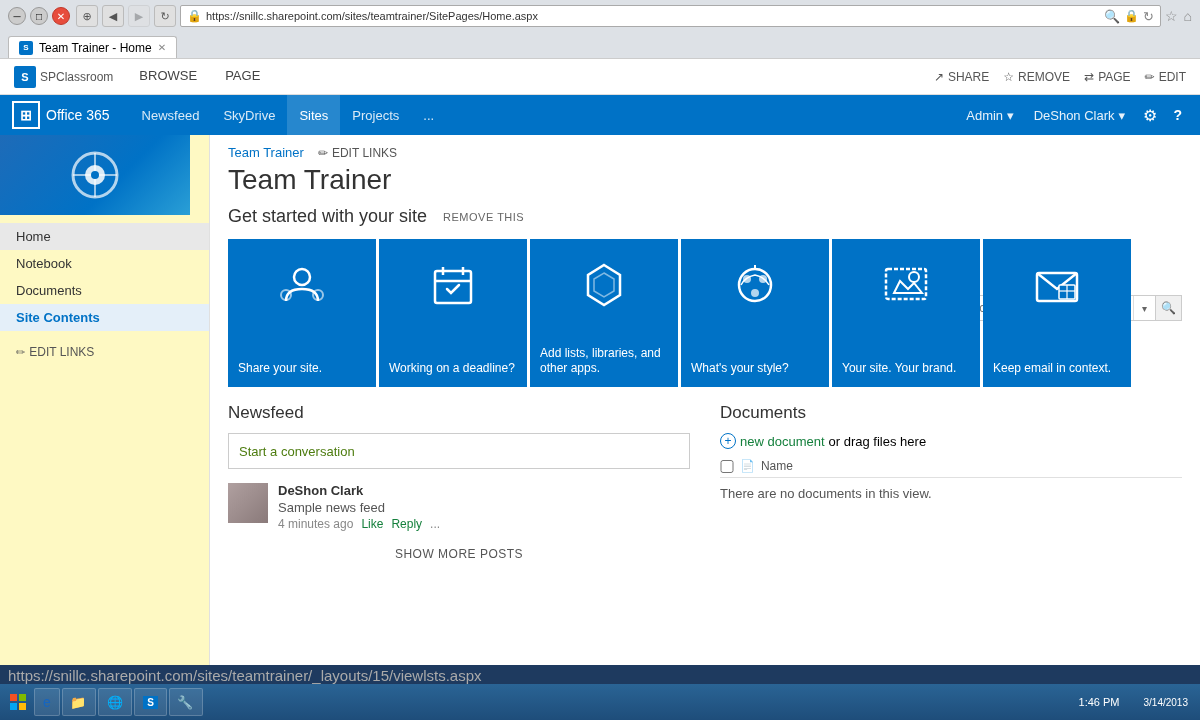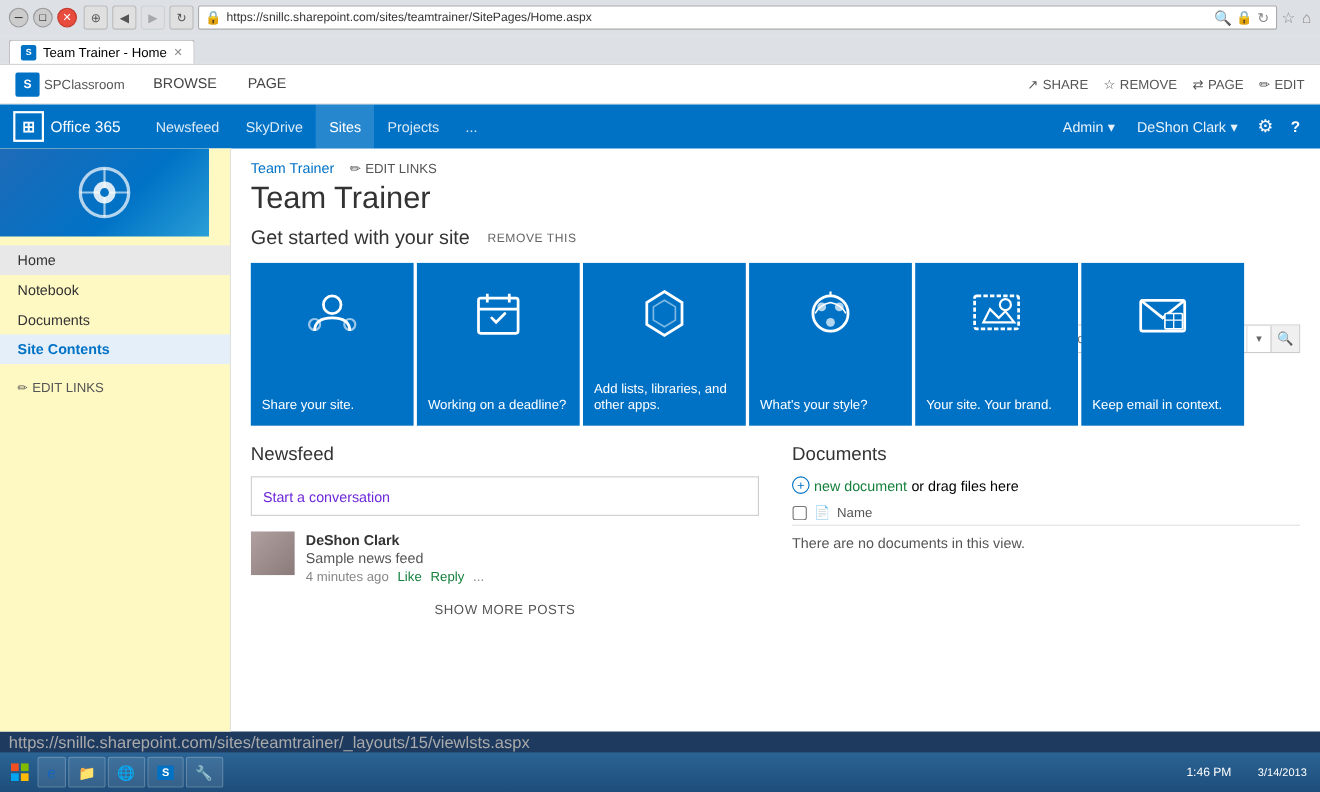--- a/index.html
+++ b/index.html
@@ -76,21 +76,21 @@
     .sp-tiles { display: flex; gap: 3px; }
     .sp-tile { width: 148px; height: 148px; background: #0072c6; display: flex; flex-direction: column; align-items: center; justify-content: flex-end; padding: 10px; cursor: pointer; position: relative; flex-shrink: 0; }
     .sp-tile-icon { position: absolute; top: 18px; left: 50%; transform: translateX(-50%); font-size: 48px; color: rgba(255,255,255,0.8); }
     .sp-tile-label { color: white; font-size: 12px; font-weight: 300; text-align: left; width: 100%; line-height: 1.3; }
 
     
     .sp-two-col { display: flex; gap: 0; padding: 0 18px; }
     .sp-newsfeed-col { flex: 1; margin-right: 30px; }
     .sp-docs-col { flex: 1; }
     .sp-section-title { font-size: 17px; font-weight: 300; color: #333; margin-bottom: 10px; }
-    .sp-conversation-box { border: 1px solid #ccc; height: 36px; display: flex; align-items: center; padding: 0 10px; color: #6d28d9; font-size: 13px; margin-bottom: 14px; cursor: text; }
+    .sp-conversation-box { border: 1px solid #ccc; height: 36px; display: flex; align-items: center; padding: 0 10px; color: #4d7c0f; font-size: 13px; margin-bottom: 14px; cursor: text; }
     .sp-post { display: flex; gap: 10px; }
     .sp-post-avatar { width: 40px; height: 40px; background: #c0bebe; flex-shrink: 0; display: flex; align-items: center; justify-content: center; overflow: hidden; }
     .sp-post-avatar-img { width: 40px; height: 40px; background: linear-gradient(135deg, #b0a0a0 0%, #8a7a7a 100%); }
     .sp-post-content { flex: 1; }
     .sp-post-name { font-size: 13px; font-weight: 600; color: #333; }
     .sp-post-text { font-size: 13px; color: #555; margin: 2px 0; }
     .sp-post-meta { display: flex; align-items: center; gap: 8px; font-size: 12px; color: #888; }
     .sp-post-action { color: #15803d; cursor: pointer; font-size: 12px; }
     .sp-show-more { text-align: center; margin-top: 16px; font-size: 12px; color: #555; cursor: pointer; text-transform: uppercase; letter-spacing: 0.5px; }
 

